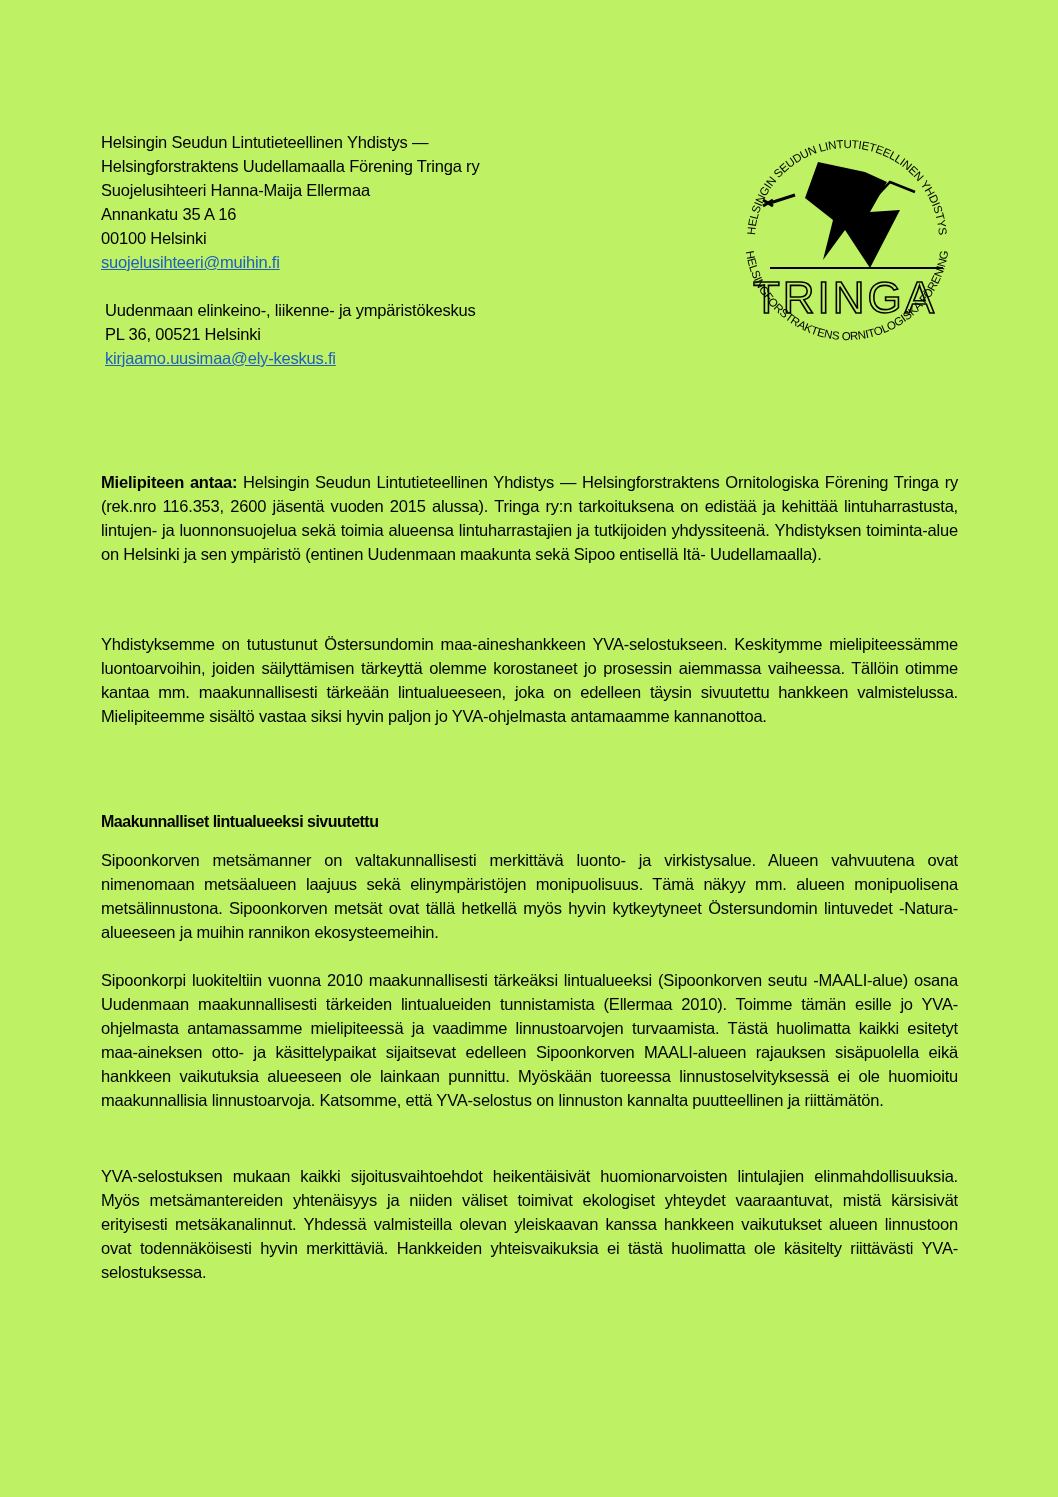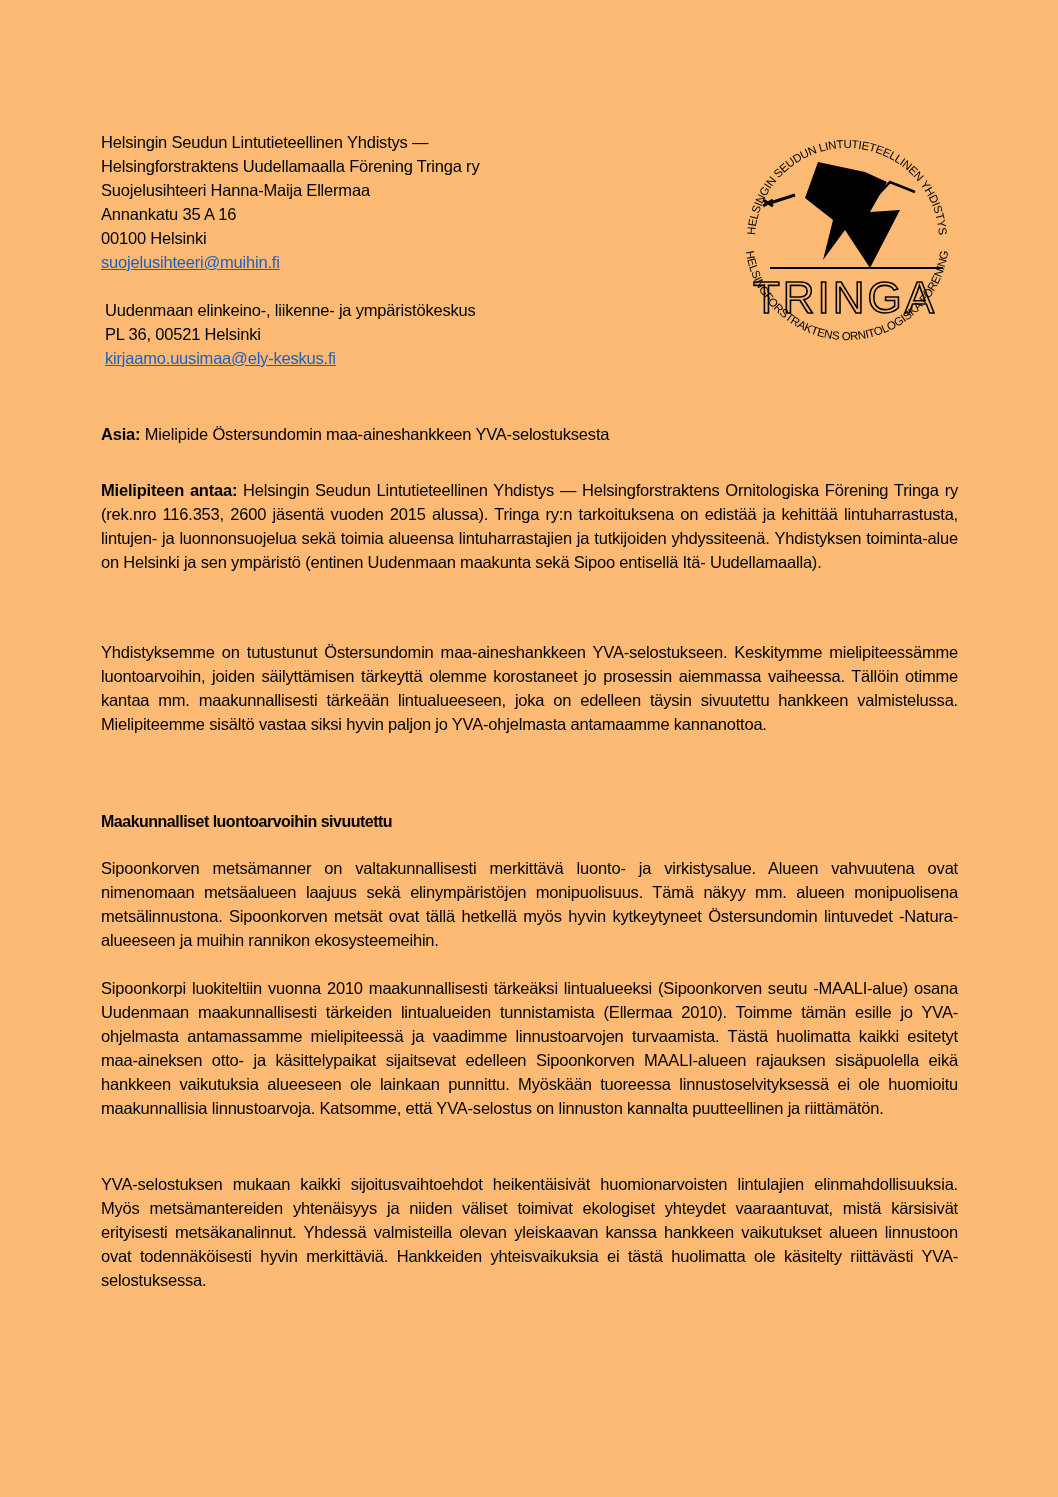--- a/index.html
+++ b/index.html
@@ -1,25 +1,25 @@
 <!DOCTYPE html>
 <html><head>
 <meta charset="utf-8">
 <style>
   html, body { margin: 0; padding: 0; background: #ffffff; }
   body { width: 1058px; height: 1497px; position: relative; overflow: hidden;
          font-family: "Liberation Sans", "DejaVu Sans", sans-serif; color: #000; }
-  .page { position: absolute; left: 0; top: 0; width: 1058px; height: 1497px; background: #fdba74; }
+  .page { position: absolute; left: 0; top: 0; width: 1058px; height: 1497px; background: #bef264; }
   .text { font-size: 16.5px; line-height: 24px; letter-spacing: -0.2px; }
   .addr { position: absolute; left: 101px; top: 130px; width: 560px; }
   .addr2 { position: absolute; left: 105px; top: 298px; width: 560px; }
   .line { display: block; white-space: nowrap; }
   a.link { color: #1f5fbf; text-decoration: underline; }
   .subject { position: absolute; left: 101px; top: 422px; width: 860px; }
-  .para { position: absolute; left: 101px; width: 857px; text-align: justify; text-align-last: left; margin-top: 8px; }
+  .para { position: absolute; left: 101px; width: 857px; text-align: justify; text-align-last: left; }
   .bold { font-weight: bold; }
   .heading { position: absolute; left: 101px; top: 813px; font-weight: bold; font-size: 16px; letter-spacing: -0.5px; }
   .logo { position: absolute; left: 725px; top: 120px; width: 245px; height: 240px; }
 </style>
 </head>
 <body>
 
 <div class="page">
 
   <div class="addr text">
@@ -54,29 +54,26 @@
         <path d="M 93 42 L 140 52 L 162 62 L 145 92 L 175 90 L 145 148 L 120 110 L 98 140 L 108 100 L 80 78 Z" fill="#000"></path>
         <path d="M 70 75 L 45 83 M 48 80 L 38 86 M 48 86 L 38 80" stroke="#000" stroke-width="3" fill="none"></path>
         <path d="M 150 78 L 165 62 L 190 72" stroke="#000" stroke-width="2.5" fill="none"></path>
       </g>
 
       <line x1="45" y1="148" x2="218" y2="148" stroke="#000" stroke-width="2"></line>
       <text x="120" y="193" font-family="Liberation Sans, sans-serif" font-size="44" text-anchor="middle" letter-spacing="3" fill="none" stroke="#000" stroke-width="1.6">TRINGA</text>
     </svg>
   </div>
 
-  <div class="subject text">
-    <span class="bold">Asia:</span><span> Mielipide Östersundomin maa-aineshankkeen YVA-selostuksesta</span>
-  </div>
 
   <div class="para text" style="top:470px;">
     <span class="bold">Mielipiteen antaa:</span><span> Helsingin Seudun Lintutieteellinen Yhdistys — Helsingforstraktens Ornitologiska Förening Tringa ry (rek.nro 116.353, 2600 jäsentä vuoden 2015 alussa). Tringa ry:n tarkoituksena on edistää ja kehittää lintuharrastusta, lintujen- ja luonnonsuojelua sekä toimia alueensa lintuharrastajien ja tutkijoiden yhdyssiteenä. Yhdistyksen toiminta-alue on Helsinki ja sen ympäristö (entinen Uudenmaan maakunta sekä Sipoo entisellä Itä- Uudellamaalla).</span>
   </div>
 
   <div class="para text" style="top:632px;">Yhdistyksemme on tutustunut Östersundomin maa-aineshankkeen YVA-selostukseen. Keskitymme mielipiteessämme luontoarvoihin, joiden säilyttämisen tärkeyttä olemme korostaneet jo prosessin aiemmassa vaiheessa. Tällöin otimme kantaa mm. maakunnallisesti tärkeään lintualueeseen, joka on edelleen täysin sivuutettu hankkeen valmistelussa. Mielipiteemme sisältö vastaa siksi hyvin paljon jo YVA-ohjelmasta antamaamme kannanottoa.</div>
 
-  <div class="heading">Maakunnalliset luontoarvoihin sivuutettu</div>
+  <div class="heading">Maakunnalliset lintualueeksi sivuutettu</div>
 
   <div class="para text" style="top:848px;">Sipoonkorven metsämanner on valtakunnallisesti merkittävä luonto- ja virkistysalue. Alueen vahvuutena ovat nimenomaan metsäalueen laajuus sekä elinympäristöjen monipuolisuus. Tämä näkyy mm. alueen monipuolisena metsälinnustona. Sipoonkorven metsät ovat tällä hetkellä myös hyvin kytkeytyneet Östersundomin lintuvedet -Natura-alueeseen ja muihin rannikon ekosysteemeihin.</div>
   <div class="para text" style="top:968px;">Sipoonkorpi luokiteltiin vuonna 2010 maakunnallisesti tärkeäksi lintualueeksi (Sipoonkorven seutu -MAALI-alue) osana Uudenmaan maakunnallisesti tärkeiden lintualueiden tunnistamista (Ellermaa 2010). Toimme tämän esille jo YVA-ohjelmasta antamassamme mielipiteessä ja vaadimme linnustoarvojen turvaamista. Tästä huolimatta kaikki esitetyt maa-aineksen otto- ja käsittelypaikat sijaitsevat edelleen Sipoonkorven MAALI-alueen rajauksen sisäpuolella eikä hankkeen vaikutuksia alueeseen ole lainkaan punnittu. Myöskään tuoreessa linnustoselvityksessä ei ole huomioitu maakunnallisia linnustoarvoja. Katsomme, että YVA-selostus on linnuston kannalta puutteellinen ja riittämätön.</div>
   <div class="para text" style="top:1164px;">YVA-selostuksen mukaan kaikki sijoitusvaihtoehdot heikentäisivät huomionarvoisten lintulajien elinmahdollisuuksia. Myös metsämantereiden yhtenäisyys ja niiden väliset toimivat ekologiset yhteydet vaaraantuvat, mistä kärsisivät erityisesti metsäkanalinnut. Yhdessä valmisteilla olevan yleiskaavan kanssa hankkeen vaikutukset alueen linnustoon ovat todennäköisesti hyvin merkittäviä. Hankkeiden yhteisvaikuksia ei tästä huolimatta ole käsitelty riittävästi YVA-selostuksessa.</div>
 
 </div>
 
 </body></html>

